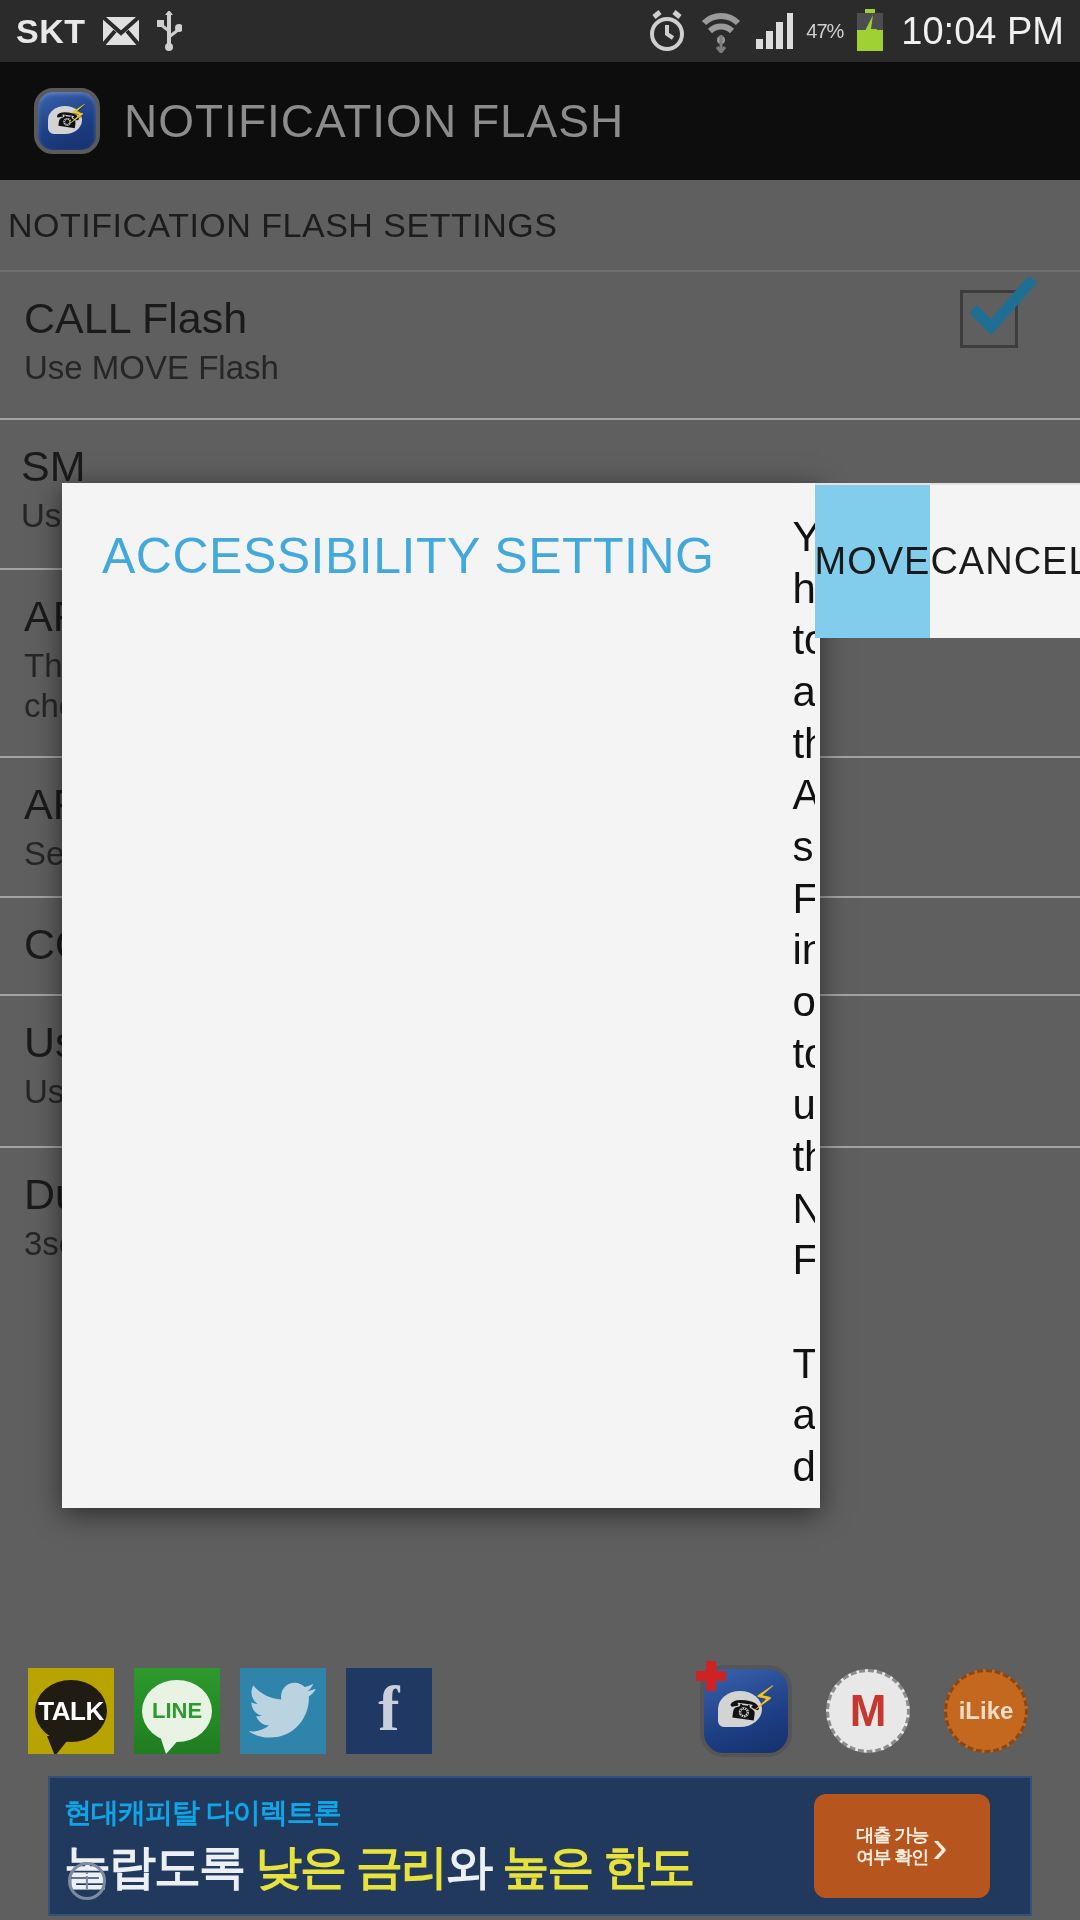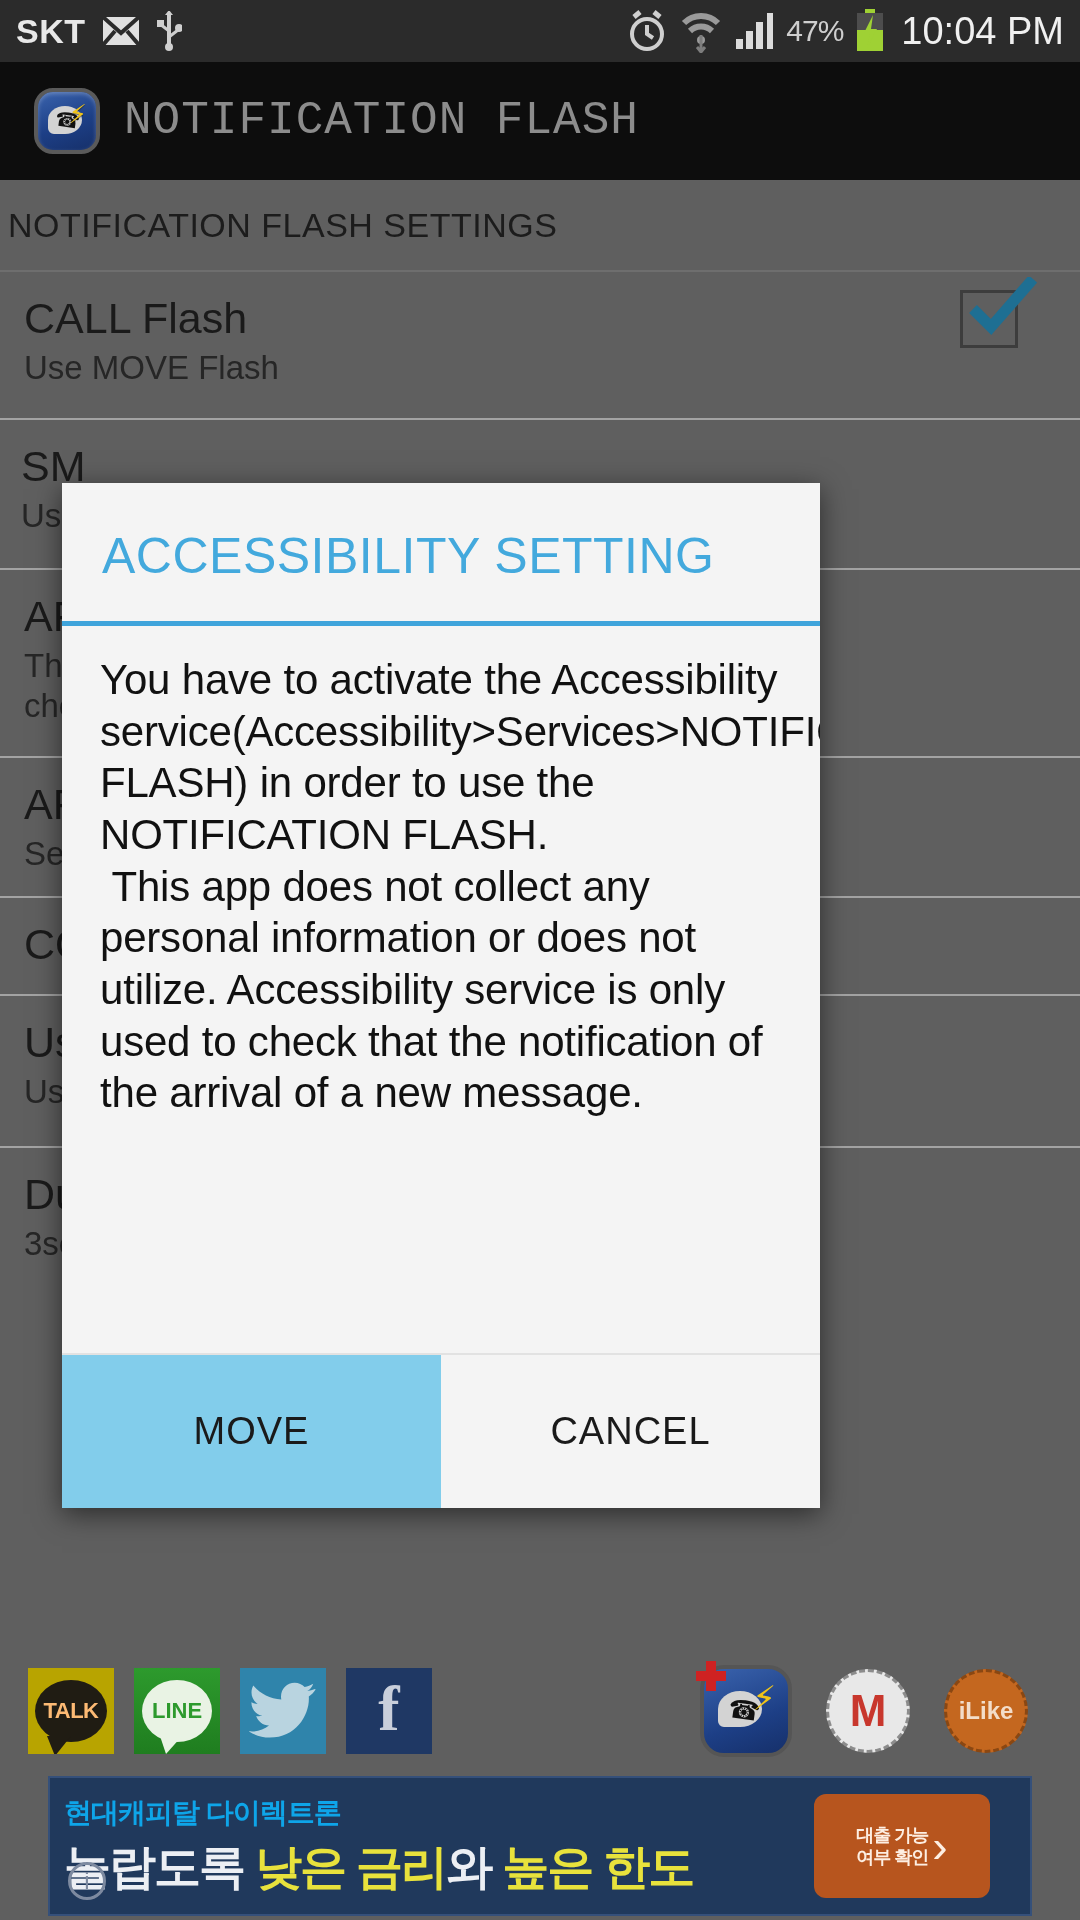--- a/index.html
+++ b/index.html
@@ -14,21 +14,21 @@
   
   .statusbar{
     position:absolute; top:0; left:0; width:1080px; height:62px;
     background:#2b2b2b; display:flex; align-items:center;
     padding:0 16px; color:#d8d8d8;
   }
   .sb-left{ display:flex; align-items:center; gap:16px;justify-content:space-between; }
   .sb-right{ margin-left:auto; display:flex; align-items:center; gap:12px; }
   .sb-carrier{ font-size:34px; font-weight:bold; letter-spacing:0.5px; color:#e8e8e8; }
   .sb-ico{ display:inline-flex; align-items:center; justify-content:center; }
-  .sb-pct{ font-size:30px; color:#cfcfcf; letter-spacing:-1px; }
+  .sb-pct{ font-size:20px; color:#cfcfcf; letter-spacing:-1px; }
   .sb-time{ font-size:38px; color:#f0f0f0; letter-spacing:0px; margin-left:4px; }
 
   
   .appbar{
     position:absolute; top:62px; left:0; width:1080px; height:118px;
     background:#0d0d0d; display:flex; align-items:center; padding-left:34px;
   }
   .appbar-icon{
     width:66px; height:66px; border-radius:19px;
     background:linear-gradient(160deg,#3a63ad 0%,#1d3f86 55%,#16306a 100%);
@@ -42,21 +42,21 @@
   .abi-phone{
     position:absolute; left:17px; top:18px; font-size:20px; color:#111;
     line-height:1; transform:rotate(8deg);
   }
   .abi-bolt{
     position:absolute; right:9px; top:9px; font-size:26px; color:#f0c419;
     line-height:1; text-shadow:0 1px 1px rgba(0,0,0,.5);
   }
   .appbar-title{
     font-size:46px; color:#8c8c8c; letter-spacing:1px; margin-left:24px;
-    font-weight:normal; white-space:nowrap;font-family:Liberation Mono, monospace;
+    font-weight:normal; white-space:nowrap;
   }
 
   
   .content{
     position:absolute; top:180px; left:0; width:1080px; height:1740px;
     background:#5f5f5f;
   }
   .section-header{
     height:92px; display:flex; align-items:center; padding-left:8px;
     font-size:34px; color:#1c1c1c; letter-spacing:0.5px;
@@ -91,21 +91,21 @@
   .ic-talk{ background:#b8a400; }
   .ic-talk .bub{
     width:72px;height:62px;background:#201c13;border-radius:50% 50% 50% 50%;
     position:relative;display:flex;align-items:center;justify-content:center;
   }
   .ic-talk .bub:after{
     content:"";position:absolute;left:12px;bottom:-14px;width:0;height:0;
     border-left:8px solid transparent;border-right:16px solid transparent;
     border-top:20px solid #201c13;
   }
-  .ic-talk span{ color:#fdba74; font-size:22px; letter-spacing:-0.5px;}
+  .ic-talk span{ color:#ffffff; font-size:26px; letter-spacing:-0.5px;}
   .ic-line{ background:linear-gradient(180deg,#2d9a2d,#1f7d1f); }
   .ic-line .bub{
     width:70px;height:62px;background:#e9f3e4;border-radius:50%;
     position:relative;display:flex;align-items:center;justify-content:center;
   }
   .ic-line .bub:after{
     content:"";position:absolute;left:18px;bottom:-12px;width:0;height:0;
     border-left:6px solid transparent;border-right:16px solid transparent;
     border-top:18px solid #e9f3e4;
   }
@@ -163,21 +163,21 @@
   
   .scrim{
     position:absolute; inset:0; background:rgba(0,0,0,0.0); pointer-events:none;
   }
 
   
   .dialog{
     position:absolute; left:62px; top:483px; width:758px; height:1025px;
     background:#f4f4f4;
     box-shadow:0 6px 26px rgba(0,0,0,.55);
-    display:flex; flex-direction:column;
+    display:flex; flex-direction:row;
   }
   .dlg-title{
     padding:44px 40px 0 40px; font-size:50px; color:#43a9dd;
     letter-spacing:0.5px; white-space:nowrap;
   }
   .dlg-rule{ height:5px; background:#3fa4db; margin-top:36px; }
   .dlg-body{
     flex:1; padding:28px 22px 0 38px; font-size:42px; color:#111;
     line-height:1.23; white-space:pre-wrap; overflow:hidden;
     letter-spacing:-0.2px;

